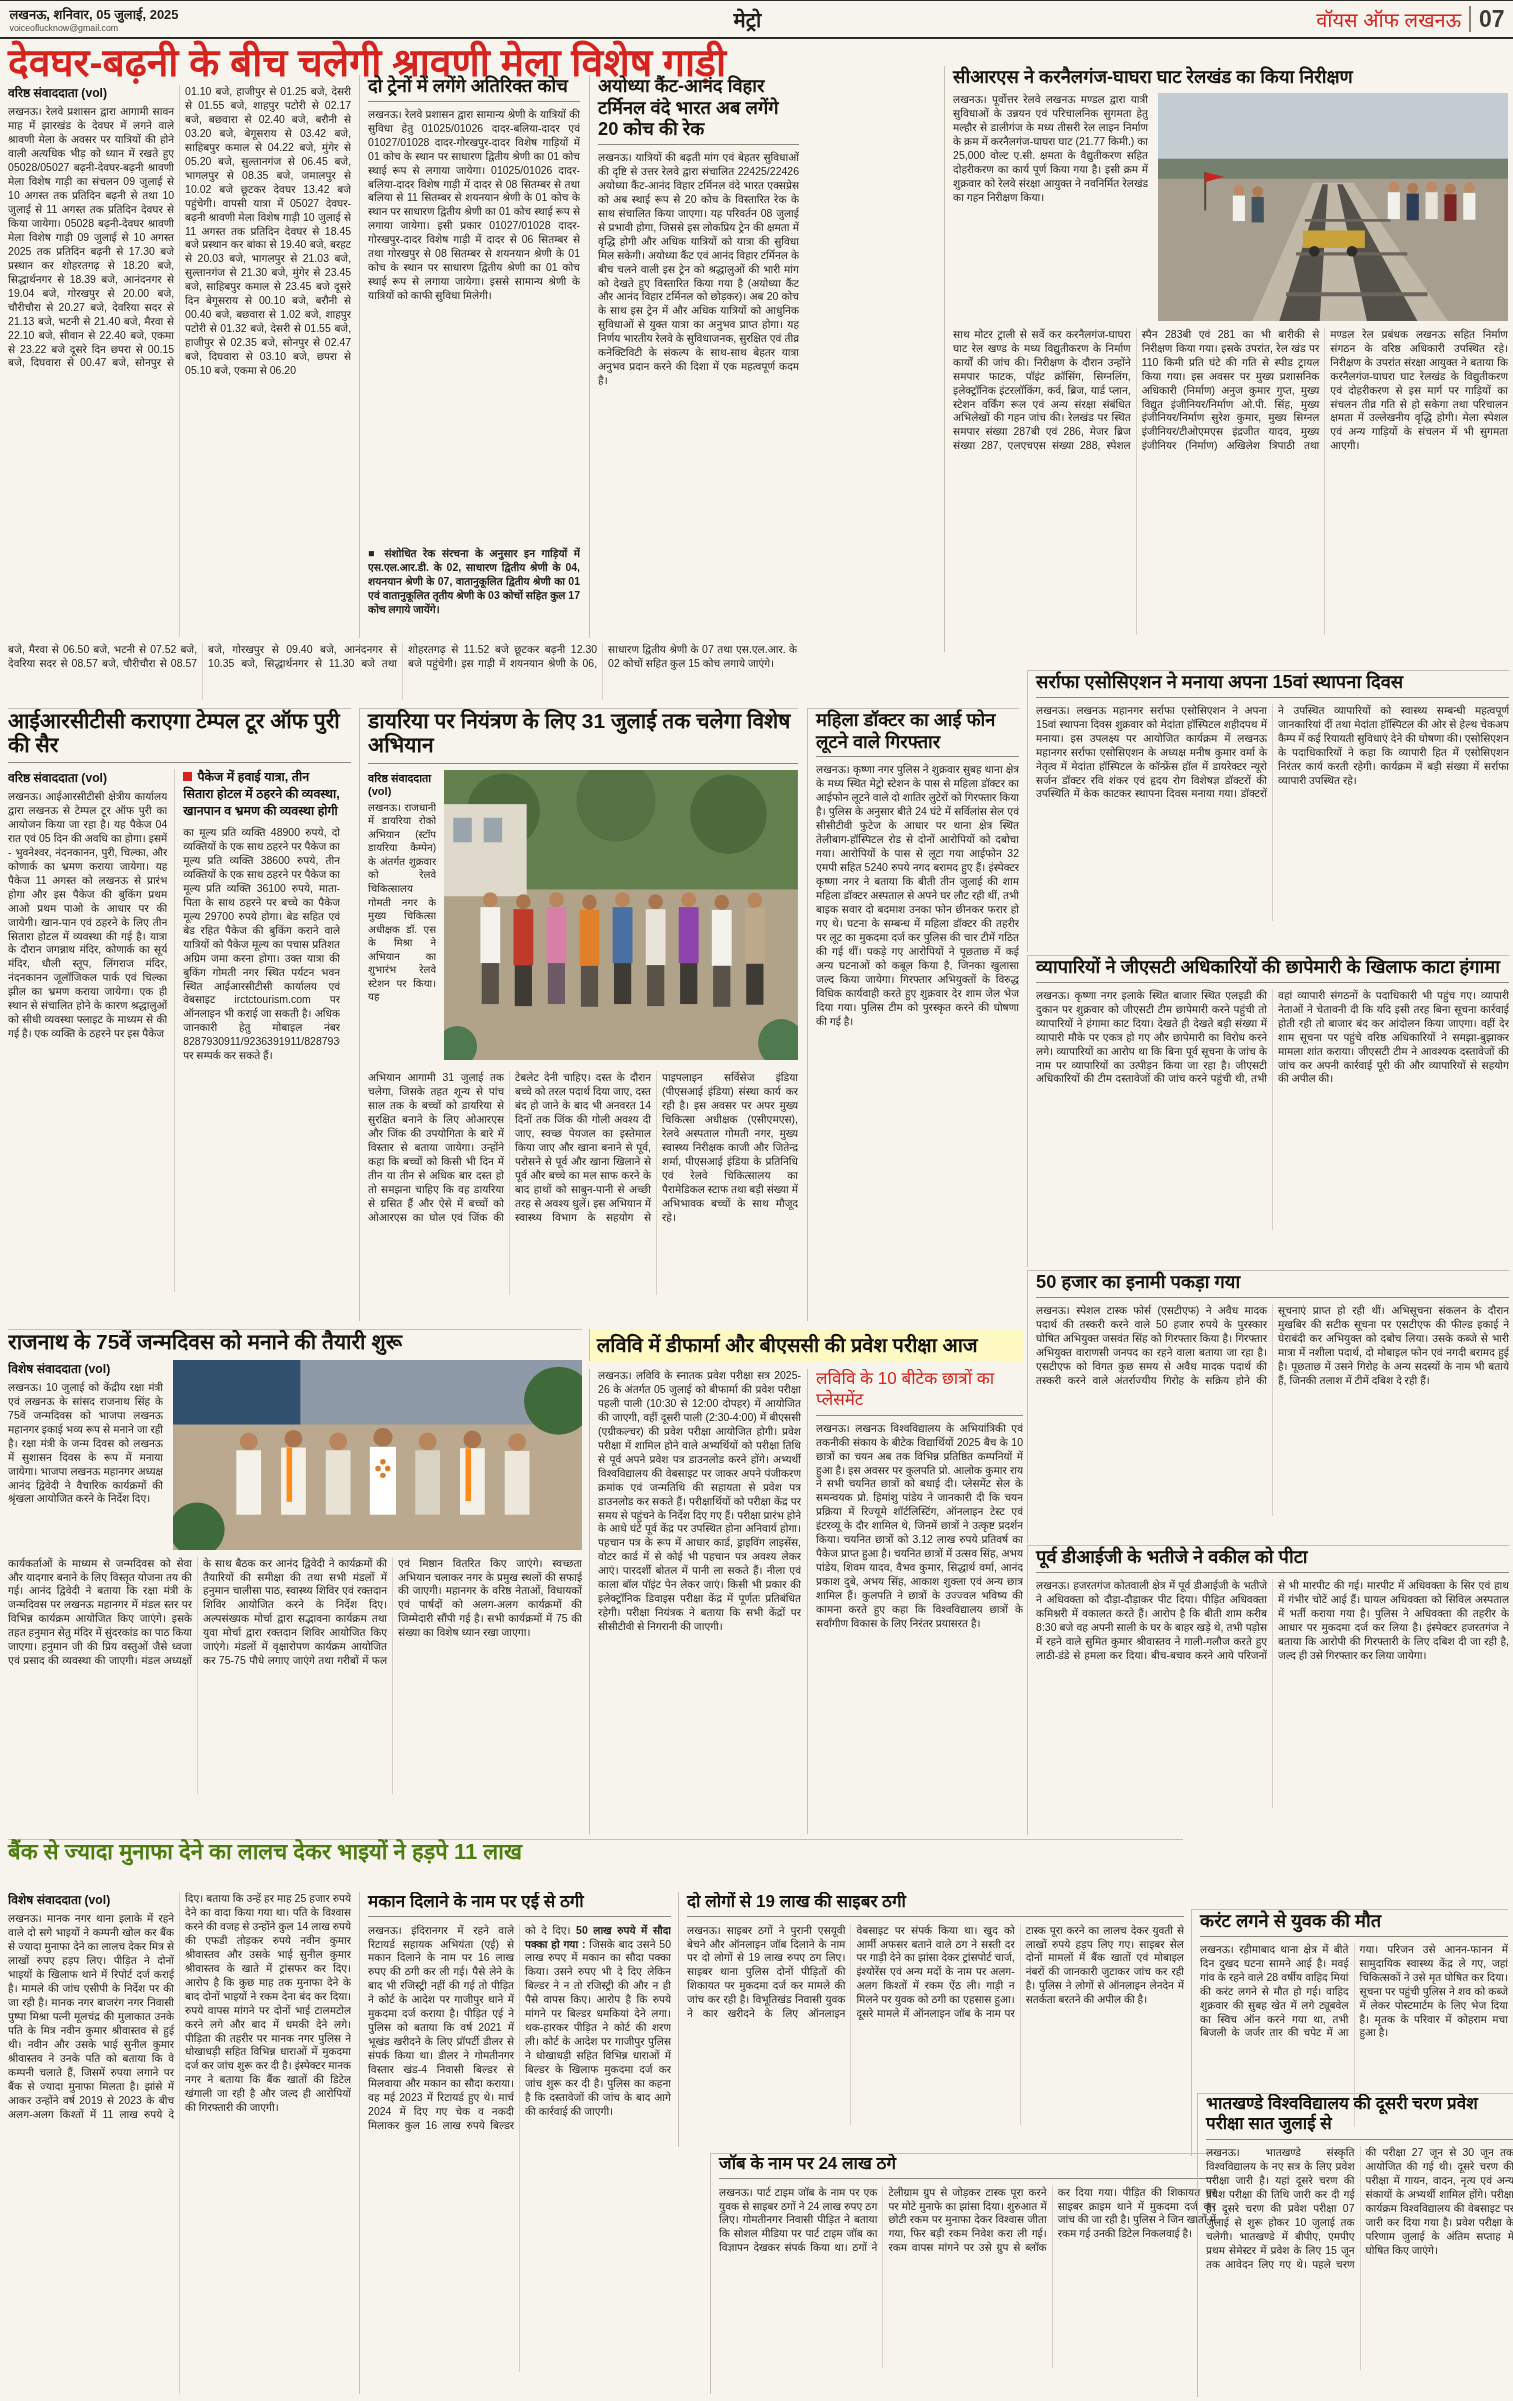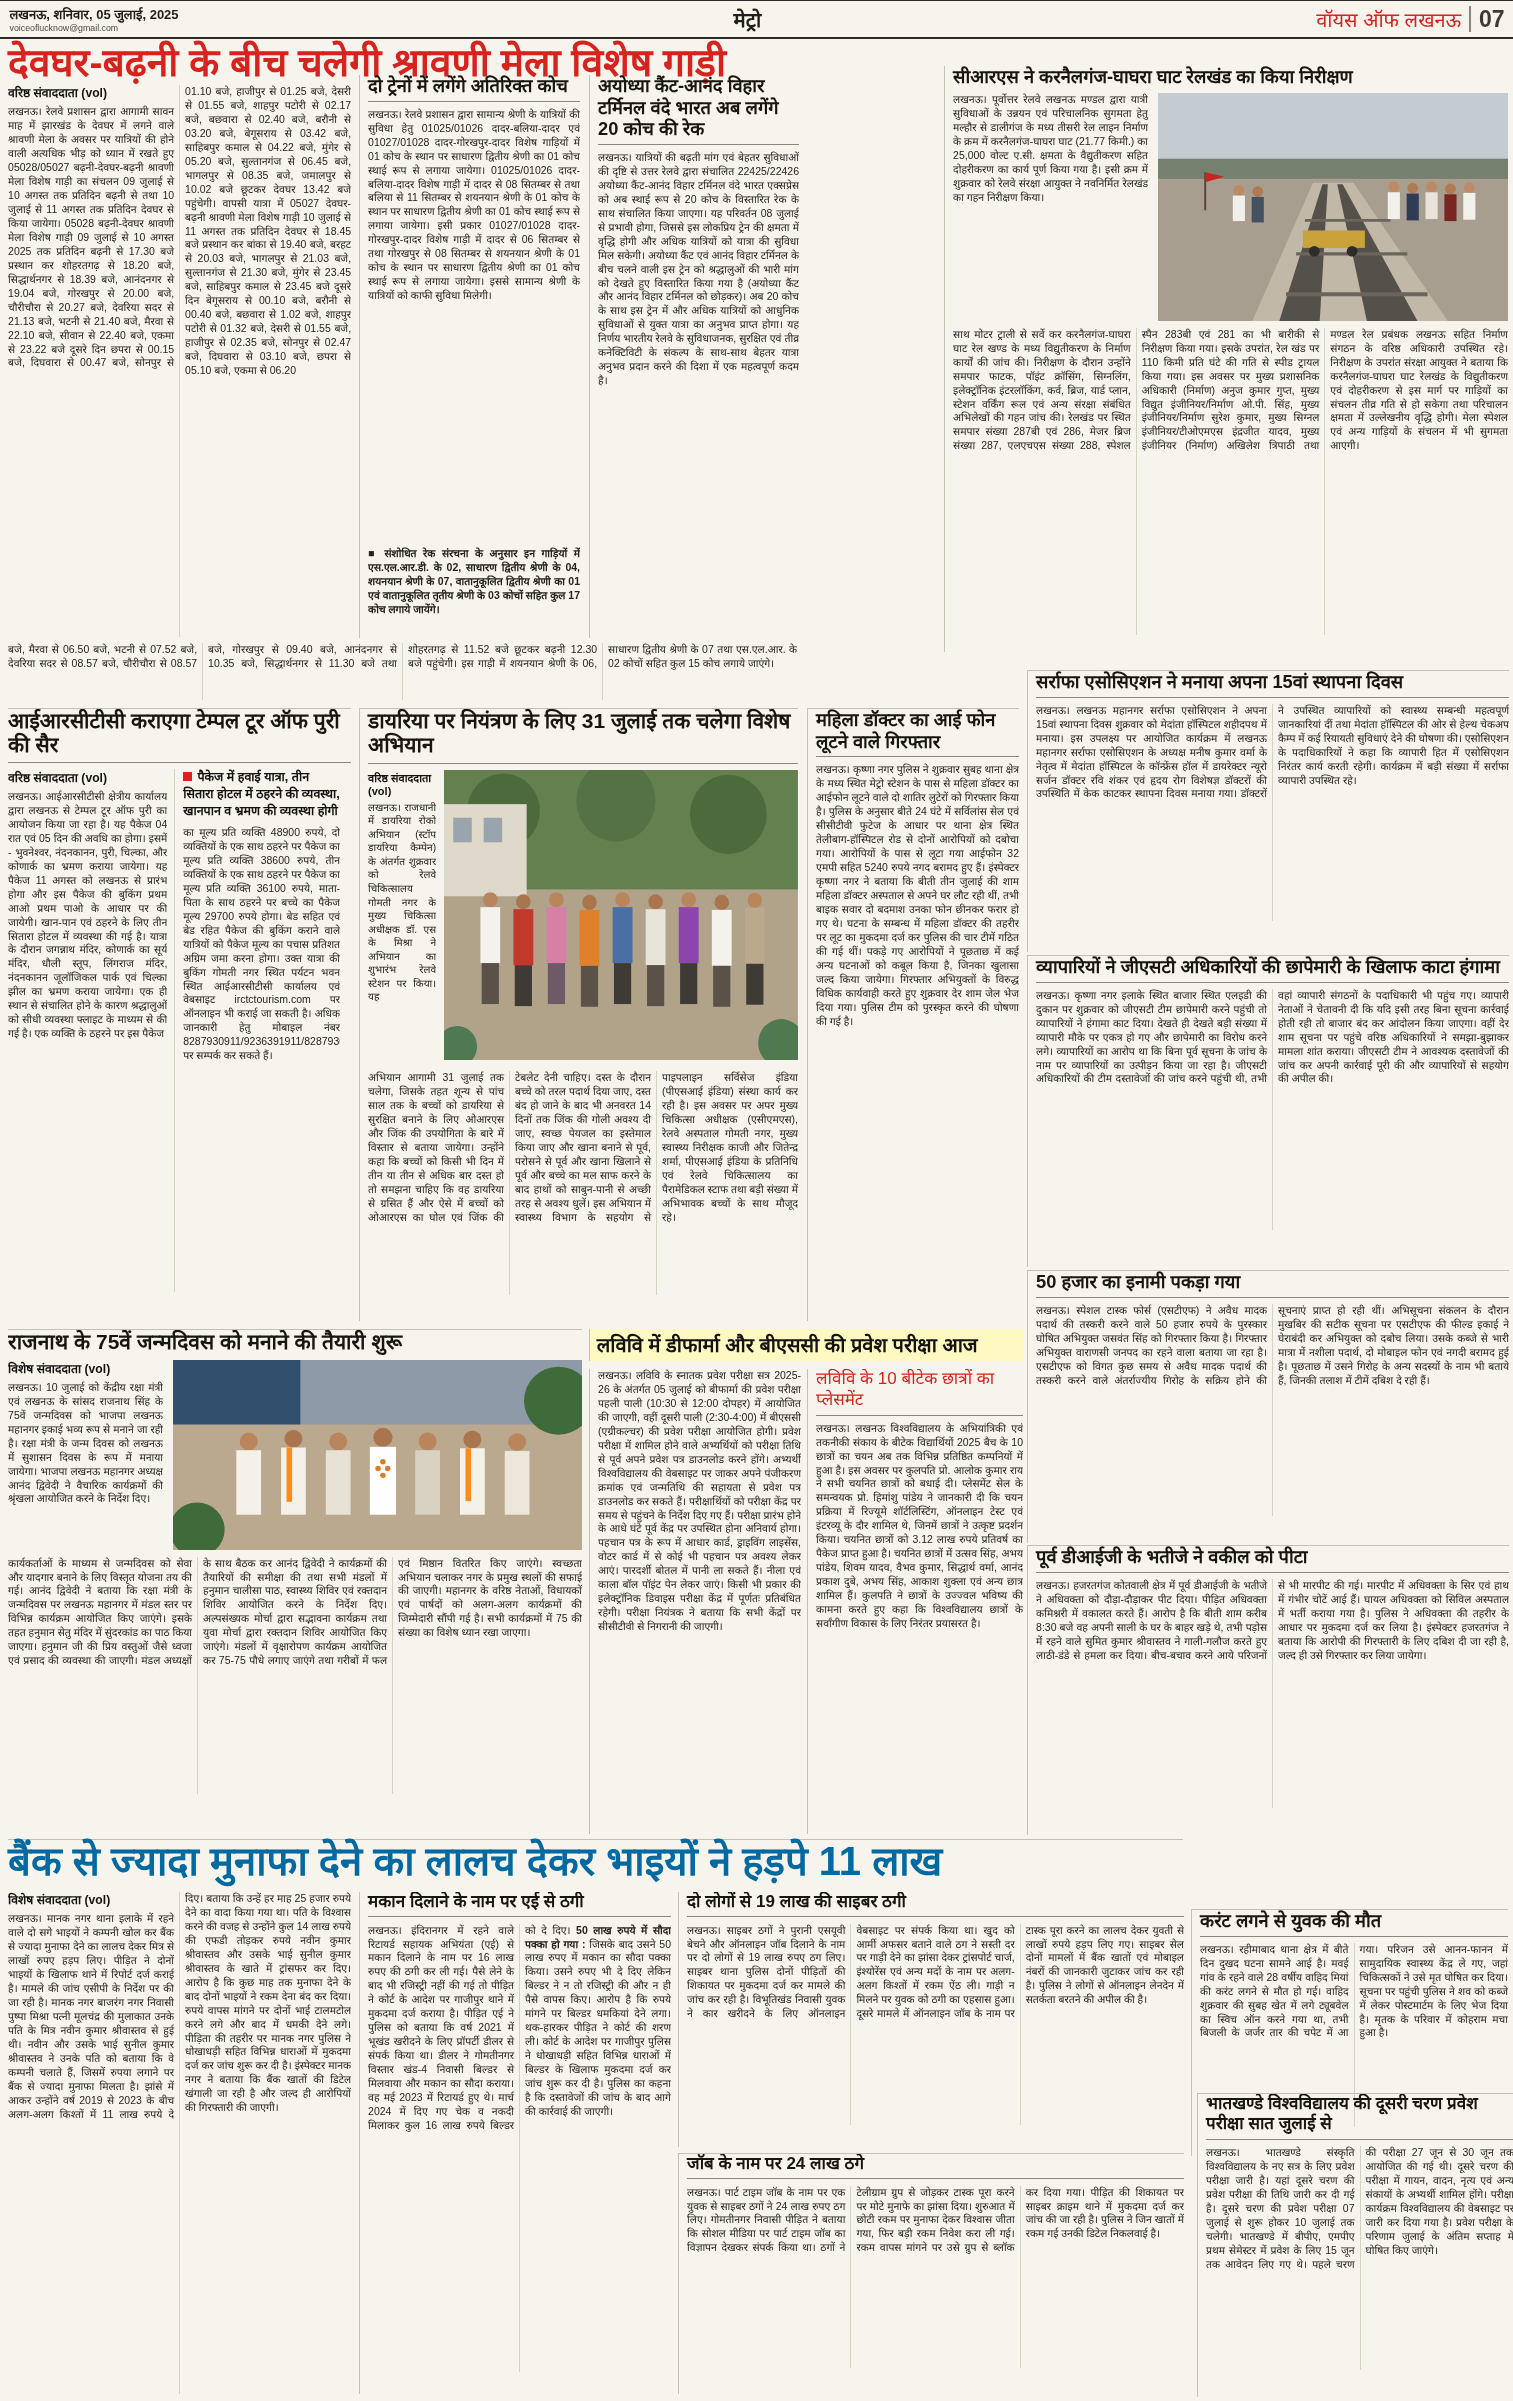--- a/index.html
+++ b/index.html
@@ -9,21 +9,21 @@
   .abs{position:absolute}
   .bt{font-size:10.5px;line-height:1.33;text-align:justify;overflow:hidden;color:#25231e}
   .c2{column-count:2;column-gap:11px;column-rule:0.7px solid #d7d0c3}
   .c3{column-count:3;column-gap:11px;column-rule:0.7px solid #d7d0c3}
   .c4{column-count:4;column-gap:11px;column-rule:0.7px solid #d7d0c3}
   .vl{border-left:0.7px solid #c7c0b2;padding-left:8.1px}
   .tl{border-top:0.7px solid #c7c0b2;padding-top:0}
   .byline{font-weight:bold;font-size:12.2px;padding-bottom:4.1px;color:#141310}
   .rule{border-bottom:0.7px solid #8d867a;margin:4.1px 0 6.1px}
   .hmain{color:#d6231d;font-size:39px;font-weight:bold;line-height:1.04}
-  .hsec{color:#0369a1;font-size:40px;font-weight:bold;line-height:1.06}
+  .hsec{color:#4d7c0f;font-size:22px;font-weight:bold;line-height:1.06}
   .h32{font-size:21px;font-weight:bold;line-height:1.16;color:#18170f}
   .h27{font-size:18.3px;font-weight:bold;line-height:1.18;color:#18170f}
   .h25{font-size:17px;font-weight:bold;line-height:1.2;color:#18170f}
   .hred{color:#d6231d;font-size:17px;font-weight:normal;line-height:1.22}
   .hyellow{background:#fef9c3;color:#141310;font-size:20px;font-weight:bold;padding:4.1px 6.8px;line-height:1.2;display:block}
   .photo{background:#cfcac0;overflow:hidden}
   .sub{font-weight:bold;font-size:12.5px;line-height:1.38;color:#141310;margin-bottom:5.4px}
   .sq{display:inline-block;width:8.8px;height:8.8px;background:#d6231d;margin-right:5.4px}
   .hdr{display:flex;align-items:center;justify-content:space-between;
        border-top:0.7px solid #2a2a28;border-bottom:2.7px solid #2a2a28;padding:2.7px 9.5px;background:#f7f4ee}
@@ -274,21 +274,21 @@
     <span>लखनऊ। इंदिरानगर में रहने वाले रिटायर्ड सहायक अभियंता (एई) से मकान दिलाने के नाम पर 16 लाख रुपए की ठगी कर ली गई। पैसे लेने के बाद भी रजिस्ट्री नहीं की गई तो पीड़ित ने कोर्ट के आदेश पर गाजीपुर थाने में मुकदमा दर्ज कराया है। पीड़ित एई ने पुलिस को बताया कि वर्ष 2021 में भूखंड खरीदने के लिए प्रॉपर्टी डीलर से संपर्क किया था। डीलर ने गोमतीनगर विस्तार खंड-4 निवासी बिल्डर से मिलवाया और मकान का सौदा कराया। वह मई 2023 में रिटायर्ड हुए थे। मार्च 2024 में दिए गए चेक व नकदी मिलाकर कुल 16 लाख रुपये बिल्डर को दे दिए। </span><b>50 लाख रुपये में सौदा पक्का हो गया :</b><span> जिसके बाद उसने 50 लाख रुपए में मकान का सौदा पक्का किया। उसने रुपए भी दे दिए लेकिन बिल्डर ने न तो रजिस्ट्री की और न ही पैसे वापस किए। आरोप है कि रुपये मांगने पर बिल्डर धमकियां देने लगा। थक-हारकर पीड़ित ने कोर्ट की शरण ली। कोर्ट के आदेश पर गाजीपुर पुलिस ने धोखाधड़ी सहित विभिन्न धाराओं में बिल्डर के खिलाफ मुकदमा दर्ज कर जांच शुरू कर दी है। पुलिस का कहना है कि दस्तावेजों की जांच के बाद आगे की कार्रवाई की जाएगी।</span>
   </div>
 </section>
 
 <section class="abs vl" style="left:678px;top:1892px;width:506px;height:255px;overflow:hidden">
   <h3 class="h25">दो लोगों से 19 लाख की साइबर ठगी</h3>
   <div class="rule"></div>
   <div class="bt c3" style="height:201px">लखनऊ। साइबर ठगों ने पुरानी एसयूवी बेचने और ऑनलाइन जॉब दिलाने के नाम पर दो लोगों से 19 लाख रुपए ठग लिए। साइबर थाना पुलिस दोनों पीड़ितों की शिकायत पर मुकदमा दर्ज कर मामले की जांच कर रही है। विभूतिखंड निवासी युवक ने कार खरीदने के लिए ऑनलाइन वेबसाइट पर संपर्क किया था। खुद को आर्मी अफसर बताने वाले ठग ने सस्ती दर पर गाड़ी देने का झांसा देकर ट्रांसपोर्ट चार्ज, इंश्योरेंस एवं अन्य मदों के नाम पर अलग-अलग किश्तों में रकम ऐंठ ली। गाड़ी न मिलने पर युवक को ठगी का एहसास हुआ। दूसरे मामले में ऑनलाइन जॉब के नाम पर टास्क पूरा करने का लालच देकर युवती से लाखों रुपये हड़प लिए गए। साइबर सेल दोनों मामलों में बैंक खातों एवं मोबाइल नंबरों की जानकारी जुटाकर जांच कर रही है। पुलिस ने लोगों से ऑनलाइन लेनदेन में सतर्कता बरतने की अपील की है।</div>
 </section>
 
-<section class="abs tl vl" style="left:678px;top:2153px;width:506px;height:241px;overflow:hidden">
+<section class="abs tl vl" style="left:710px;top:2153px;width:506px;height:241px;overflow:hidden">
   <h3 class="h25">जॉब के नाम पर 24 लाख ठगे</h3>
   <div class="rule"></div>
   <div class="bt c3" style="height:182px">लखनऊ। पार्ट टाइम जॉब के नाम पर एक युवक से साइबर ठगों ने 24 लाख रुपए ठग लिए। गोमतीनगर निवासी पीड़ित ने बताया कि सोशल मीडिया पर पार्ट टाइम जॉब का विज्ञापन देखकर संपर्क किया था। ठगों ने टेलीग्राम ग्रुप से जोड़कर टास्क पूरा करने पर मोटे मुनाफे का झांसा दिया। शुरुआत में छोटी रकम पर मुनाफा देकर विश्वास जीता गया, फिर बड़ी रकम निवेश करा ली गई। रकम वापस मांगने पर उसे ग्रुप से ब्लॉक कर दिया गया। पीड़ित की शिकायत पर साइबर क्राइम थाने में मुकदमा दर्ज कर जांच की जा रही है। पुलिस ने जिन खातों में रकम गई उनकी डिटेल निकलवाई है।</div>
 </section>
 
 <section class="abs tl vl" style="left:1191px;top:1909px;width:317px;height:247px;overflow:hidden">
   <h3 class="h27">करंट लगने से युवक की मौत</h3>
   <div class="rule"></div>
   <div class="bt c2" style="height:184px">लखनऊ। रहीमाबाद थाना क्षेत्र में बीते दिन दुखद घटना सामने आई है। मवई गांव के रहने वाले 28 वर्षीय वाहिद मियां की करंट लगने से मौत हो गई। वाहिद शुक्रवार की सुबह खेत में लगे ट्यूबवेल का स्विच ऑन करने गया था, तभी बिजली के जर्जर तार की चपेट में आ गया। परिजन उसे आनन-फानन में सामुदायिक स्वास्थ्य केंद्र ले गए, जहां चिकित्सकों ने उसे मृत घोषित कर दिया। सूचना पर पहुंची पुलिस ने शव को कब्जे में लेकर पोस्टमार्टम के लिए भेज दिया है। मृतक के परिवार में कोहराम मचा हुआ है।</div>
 </section>

